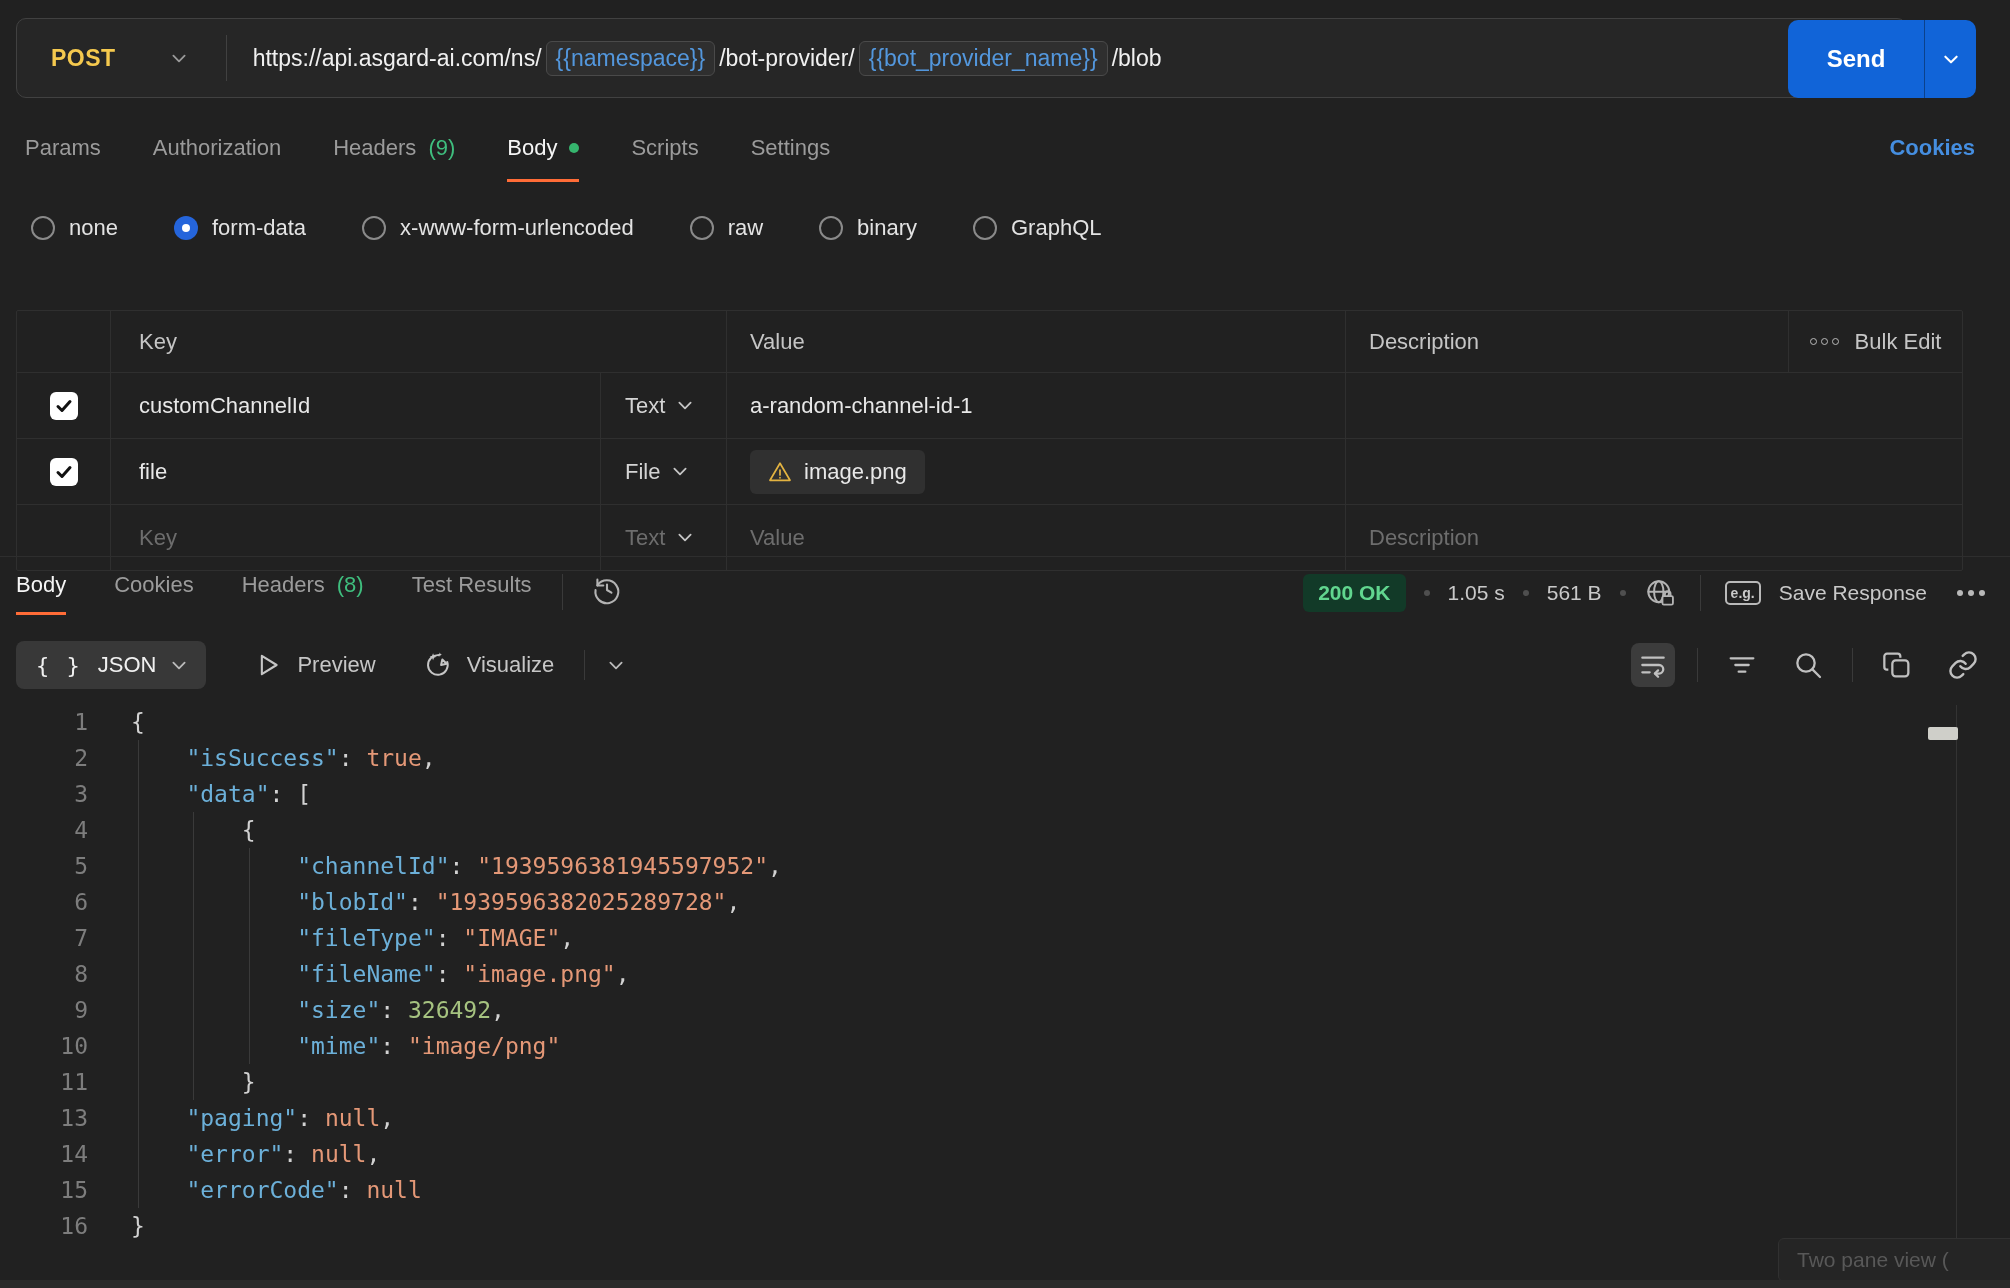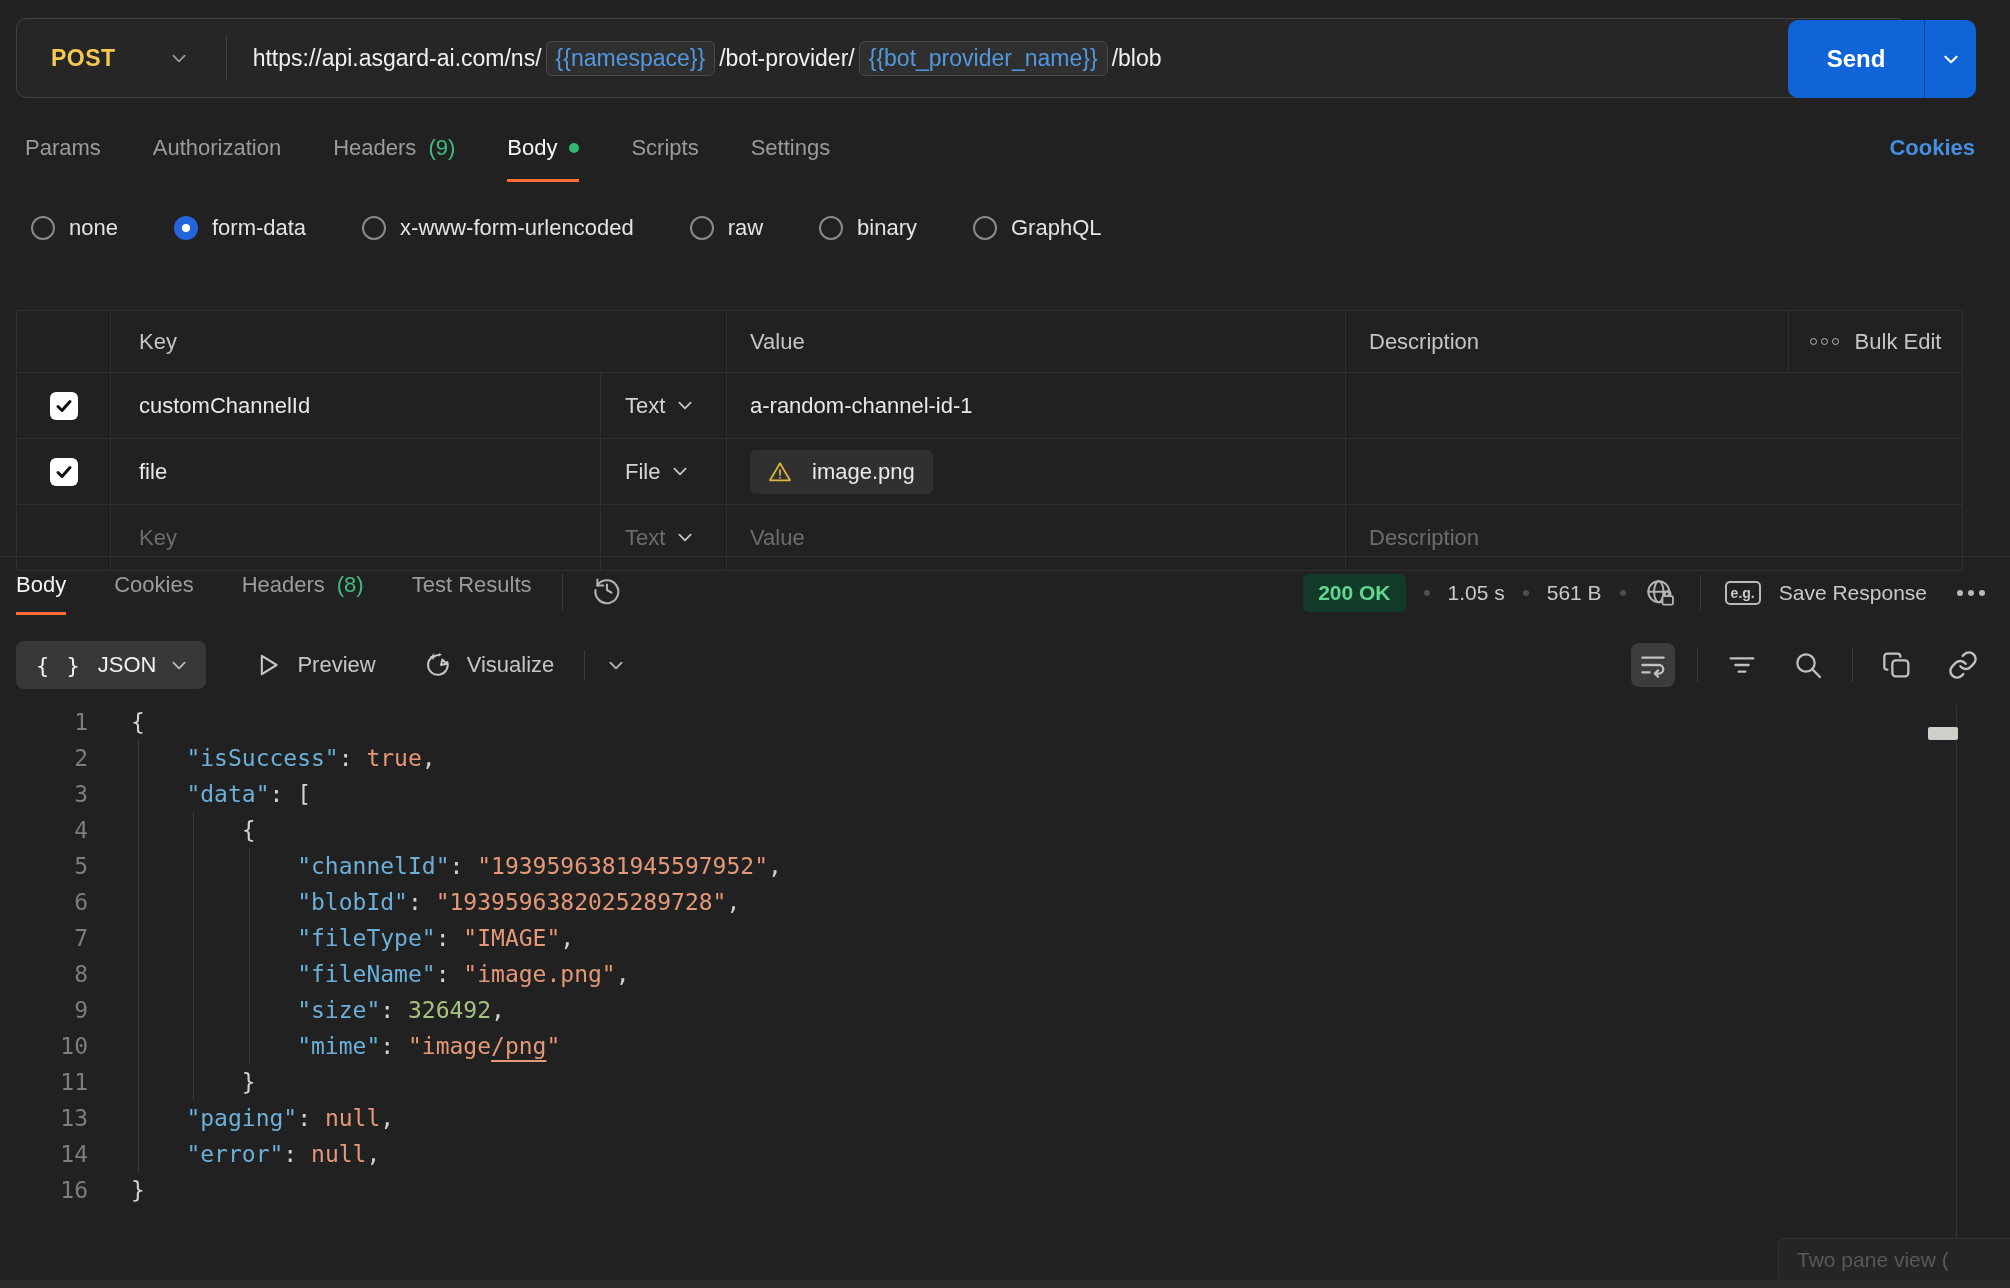--- a/index.html
+++ b/index.html
@@ -69,21 +69,21 @@
     border-left:1px solid #2f2f2f; color:#d4d4d4; cursor:pointer; }
   .type-sel .chev, .thead .c-key, .thead .c-val, .thead .c-desc { color:#c5c5c5; }
   .type-sel.ghost { color:#6d6d6d; }
   .thead .c-key { border-right:1px solid #2f2f2f; }
   .c-val { width:619px; padding-left:23px; }
   .c-desc { flex:1; padding-left:23px; border-right:none;text-align:center; }
   .thead .c-desc { flex:none; width:443px; border-right:1px solid #2f2f2f; }
   .c-bulk { flex:1; border-right:none; display:flex; align-items:center; justify-content:center; gap:16px; color:#c5c5c5; cursor:pointer; }
   .ph { color:#6d6d6d; }
   .cb { width:28px; height:28px; background:#fff; border-radius:6px; display:flex; align-items:center; justify-content:center; cursor:pointer; }
-  .file-chip { display:inline-flex; align-items:center; gap:20px; background:#303030; border-radius:6px;
+  .file-chip { display:inline-flex; align-items:center; gap:12px; background:#303030; border-radius:6px;
     padding:9px 18px; cursor:pointer; }
   .dots3 { display:flex; gap:4px; }
   .dots3 i { width:7px; height:7px; border:1.5px solid #b9b9b9; border-radius:50%; }
 
   
   .resp-divider { position:absolute; left:0; top:556px; width:2010px; height:1px; background:#2e2e2e; }
   .resp-header { position:absolute; left:16px; top:572px; right:25px; height:54px; display:flex; align-items:flex-start; }
   .resp-header .tabs { gap:48px; }
   .resp-header .tab { padding-bottom:14px; }
   .rdiv { width:1px; height:36px; background:#3a3a3a; margin:2px 28px 0 30px; }
@@ -109,21 +109,21 @@
 
   
   .code-area { position:absolute; left:0; top:704px; width:2010px; bottom:8px;
     font-family:"DejaVu Sans Mono", monospace; font-size:23px; }
   .code-line { display:flex; height:36px; line-height:36px; white-space:pre; }
   .gut { width:88px; text-align:right; color:#7d7d7d; flex:none; user-select:none; }
   .cbody { margin-left:43px; position:relative; }
   .guide { position:absolute; top:0; bottom:0; border-left:1px solid #3a3a3a; }
   .k { color:var(--syntax-key,#6CB0D9); }
   .s { color:var(--syntax-string,#E49877); }
-  .su { color:var(--syntax-string,#E49877); text-decoration:underline; text-decoration-thickness:2px; text-underline-offset:6px;text-align:center; }
+  .su { color:var(--syntax-string,#E49877); text-decoration-thickness:2px; text-underline-offset:6px;text-align:center; }
   .n { color:var(--syntax-number,#A6C380); }
   .p { color:#d2d2d2; }
 
   .mini-line { position:absolute; left:1956px; top:705px; bottom:8px; width:1px; background:#333; }
   .scroll-thumb { position:absolute; left:1928px; top:727px; width:30px; height:13px; background:#cfcfc9; border-radius:2px; cursor:pointer; }
 
   .pane-tooltip { position:absolute; left:1778px; top:1238px; width:260px; height:44px;
     background:#252525; border:1px solid #313131; border-radius:6px 0 0 6px;
     color:#585858; display:flex; align-items:center; padding-left:18px; font-size:21px; white-space:nowrap; overflow:hidden; }
   .bottom-strip { position:absolute; left:0; bottom:0; width:2010px; height:8px; background:#2a2a2a; }
@@ -436,20 +436,21 @@
       <div class="code-line"><div class="gut">4</div><div class="cbody"><span class="guide" style="left: calc(0.5ch);"></span><span class="guide" style="left: calc(4.5ch);"></span><span>        </span><span class="p">{</span></div></div>
       <div class="code-line"><div class="gut">5</div><div class="cbody"><span class="guide" style="left: calc(0.5ch);"></span><span class="guide" style="left: calc(4.5ch);"></span><span class="guide" style="left: calc(8.5ch);"></span><span>            </span><span class="k">"channelId"</span><span class="p">: </span><span class="s">"1939596381945597952"</span><span class="p">,</span></div></div>
       <div class="code-line"><div class="gut">6</div><div class="cbody"><span class="guide" style="left: calc(0.5ch);"></span><span class="guide" style="left: calc(4.5ch);"></span><span class="guide" style="left: calc(8.5ch);"></span><span>            </span><span class="k">"blobId"</span><span class="p">: </span><span class="s">"1939596382025289728"</span><span class="p">,</span></div></div>
       <div class="code-line"><div class="gut">7</div><div class="cbody"><span class="guide" style="left: calc(0.5ch);"></span><span class="guide" style="left: calc(4.5ch);"></span><span class="guide" style="left: calc(8.5ch);"></span><span>            </span><span class="k">"fileType"</span><span class="p">: </span><span class="s">"IMAGE"</span><span class="p">,</span></div></div>
       <div class="code-line"><div class="gut">8</div><div class="cbody"><span class="guide" style="left: calc(0.5ch);"></span><span class="guide" style="left: calc(4.5ch);"></span><span class="guide" style="left: calc(8.5ch);"></span><span>            </span><span class="k">"fileName"</span><span class="p">: </span><span class="s">"image.png"</span><span class="p">,</span></div></div>
       <div class="code-line"><div class="gut">9</div><div class="cbody"><span class="guide" style="left: calc(0.5ch);"></span><span class="guide" style="left: calc(4.5ch);"></span><span class="guide" style="left: calc(8.5ch);"></span><span>            </span><span class="k">"size"</span><span class="p">: </span><span class="n">326492</span><span class="p">,</span></div></div>
       <div class="code-line"><div class="gut">10</div><div class="cbody"><span class="guide" style="left: calc(0.5ch);"></span><span class="guide" style="left: calc(4.5ch);"></span><span class="guide" style="left: calc(8.5ch);"></span><span>            </span><span class="k">"mime"</span><span class="p">: </span><span class="s">"image</span><span class="su">/png</span><span class="s">"</span></div></div>
       <div class="code-line"><div class="gut">11</div><div class="cbody"><span class="guide" style="left: calc(0.5ch);"></span><span class="guide" style="left: calc(4.5ch);"></span><span>        </span><span class="p">}</span></div></div>
       <div class="code-line"><div class="gut">13</div><div class="cbody"><span class="guide" style="left: calc(0.5ch);"></span><span>    </span><span class="k">"paging"</span><span class="p">: </span><span class="s">null</span><span class="p">,</span></div></div>
       <div class="code-line"><div class="gut">14</div><div class="cbody"><span class="guide" style="left: calc(0.5ch);"></span><span>    </span><span class="k">"error"</span><span class="p">: </span><span class="s">null</span><span class="p">,</span></div></div>
+      <div class="code-line"><div class="gut">15</div><div class="cbody"><span class="guide" style="left: calc(0.5ch);"></span><span>    </span><span class="k">"errorCode"</span><span class="p">: </span><span class="s">null</span></div></div>
       <div class="code-line"><div class="gut">16</div><div class="cbody"><span></span><span class="p">}</span></div></div>
     </div>
   <div class="mini-line"></div>
   <div class="scroll-thumb"></div>
 
   <div class="pane-tooltip">Two pane view (</div>
   <div class="bottom-strip"></div>
 </div>
 
 </body></html>

